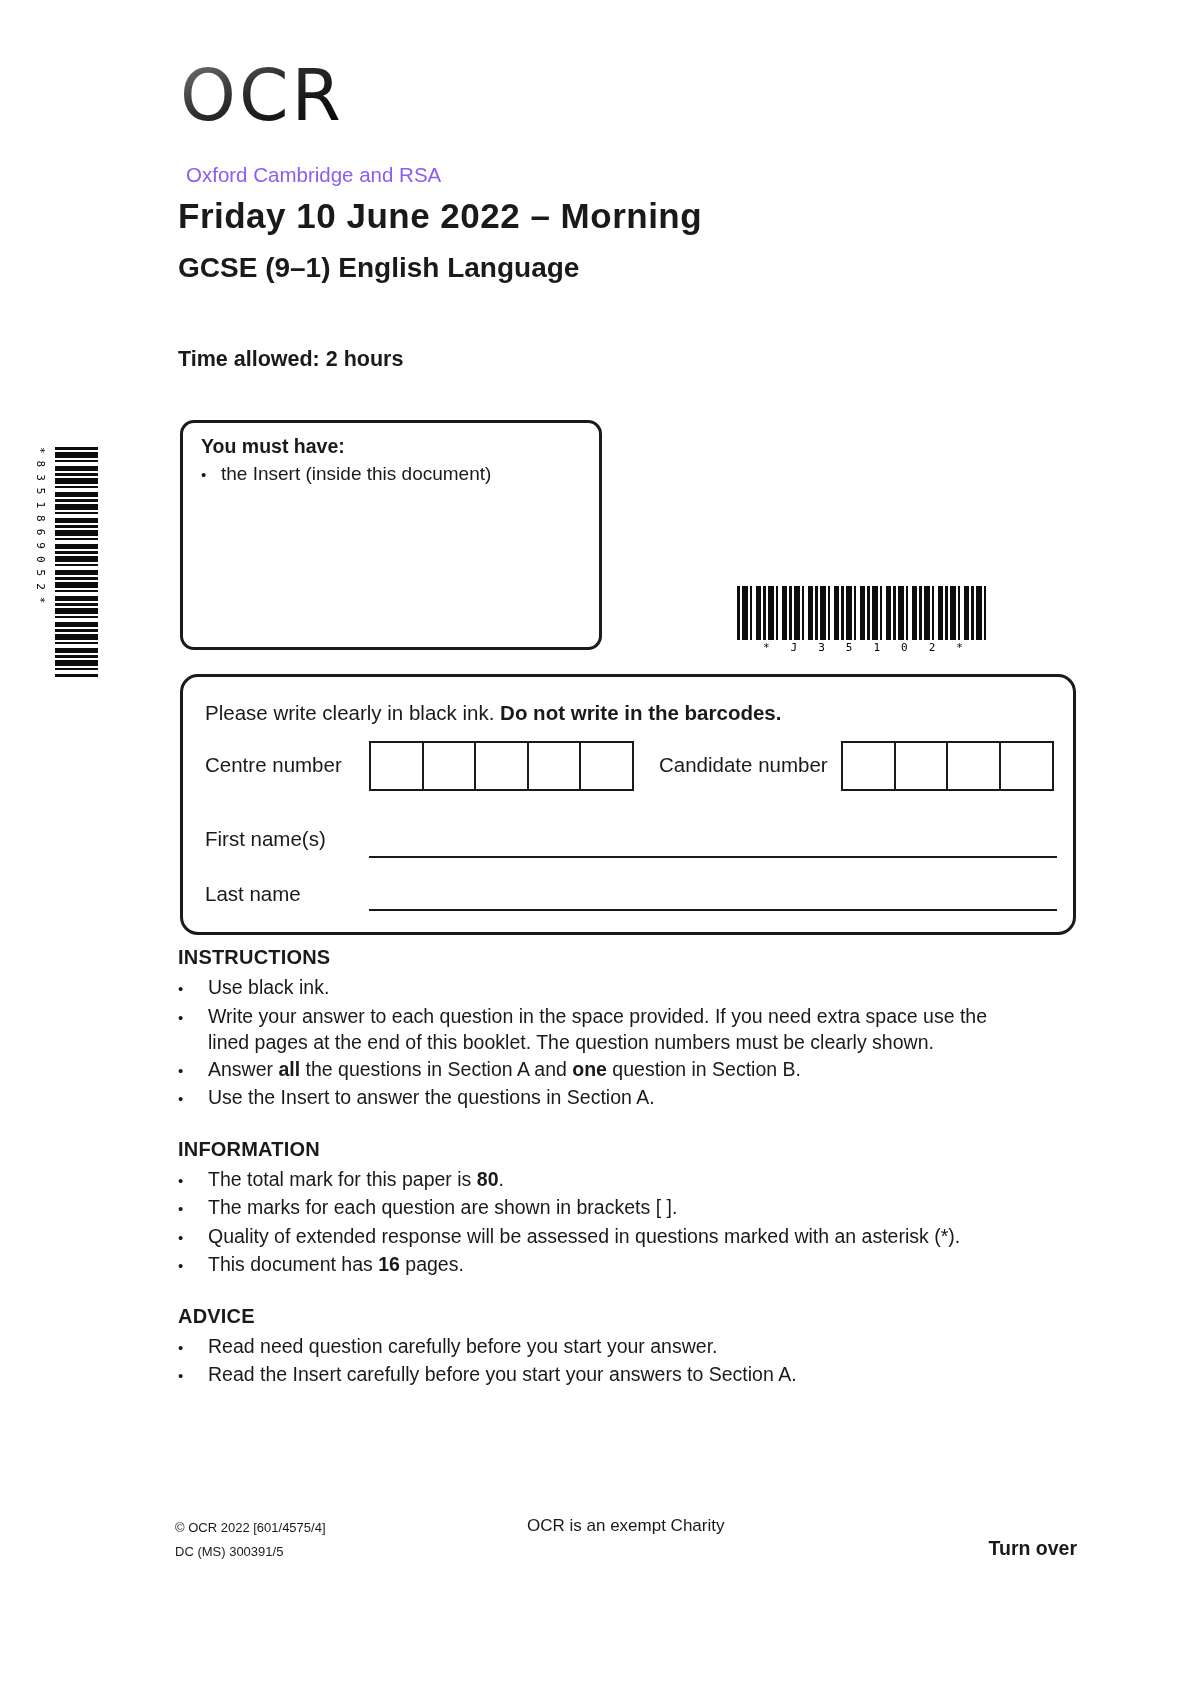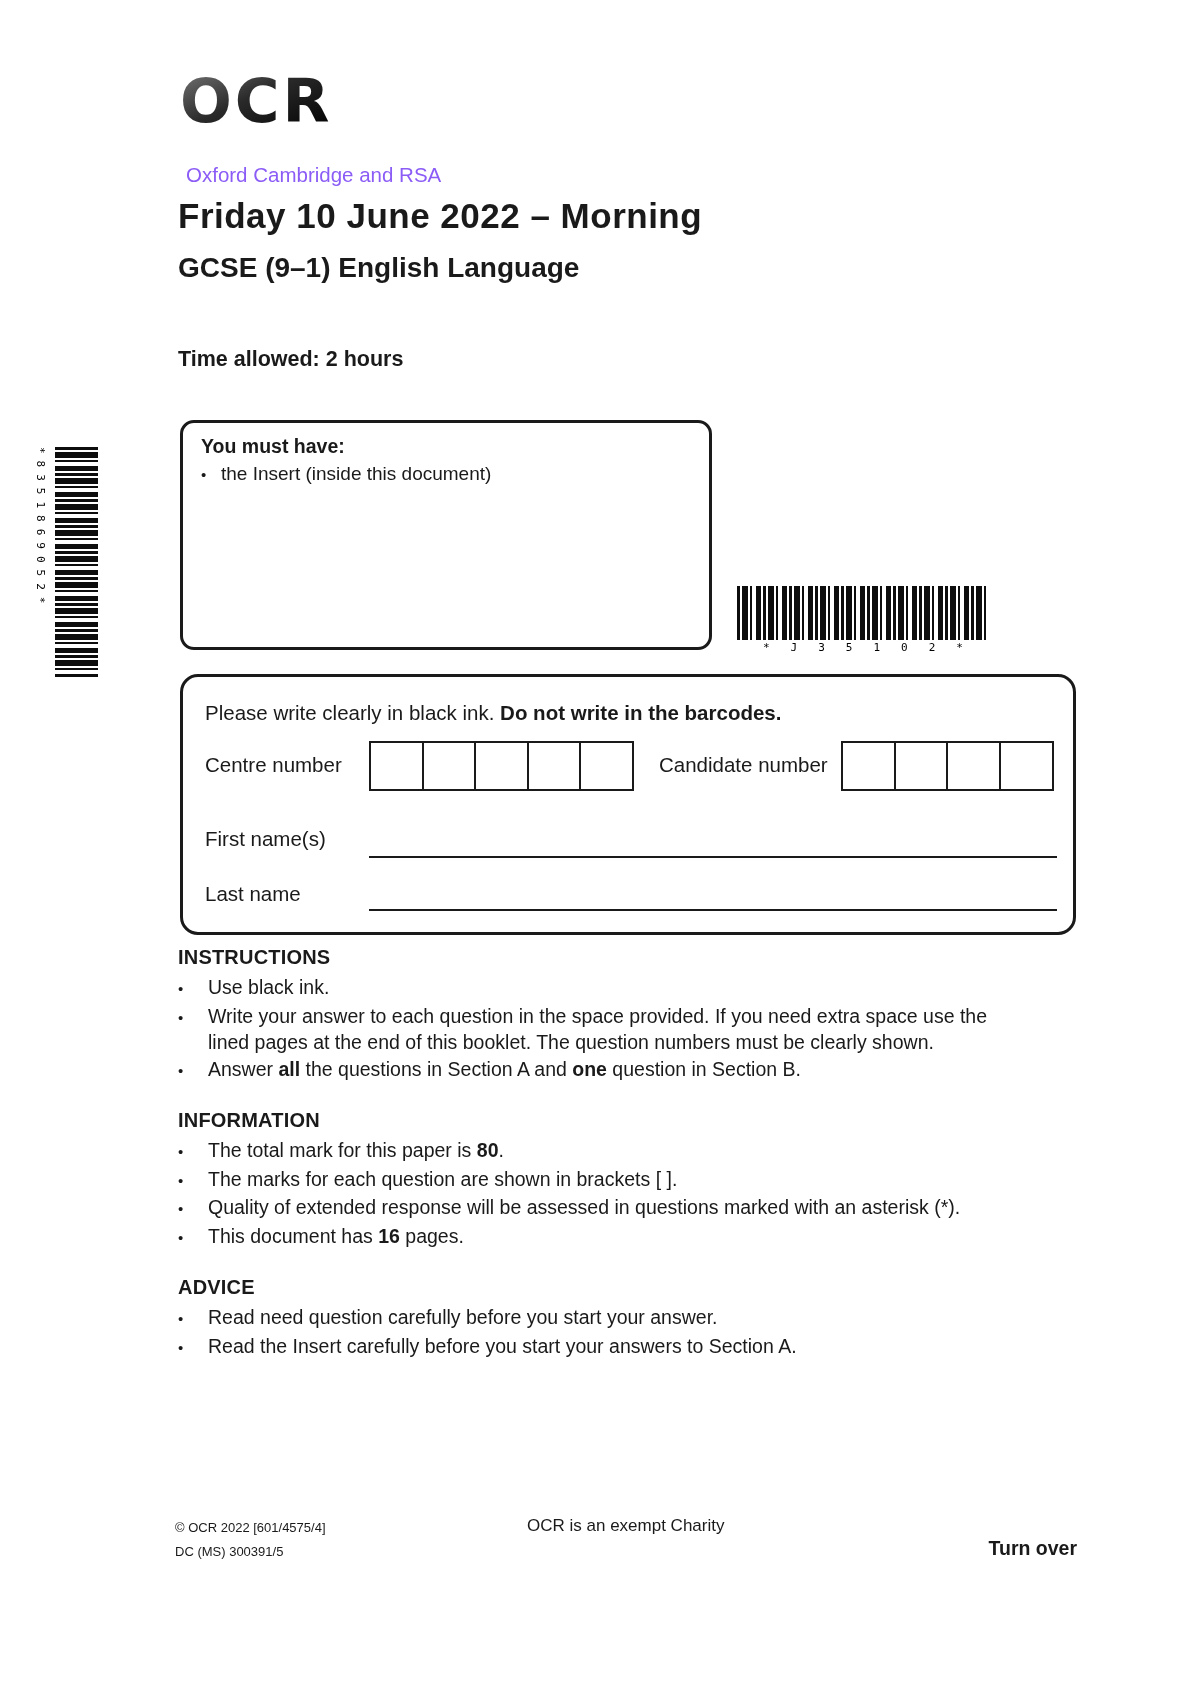--- a/index.html
+++ b/index.html
@@ -5,38 +5,38 @@
   html,body{margin:0;padding:0;background:#e8e8e8;}
   .page{
     position:relative;width:1191px;height:1684px;margin:0 auto;
     background:#ffffff;color:#1a1a1a;
     font-family:"Liberation Sans",sans-serif;overflow:hidden;
   }
   .abs{position:absolute;}
 
   
   .logo-brand{
-    left:180px;top:70px;
+    left:180px;top:60px;
     font-family:"DejaVu Sans",sans-serif;
-    font-size:61px;font-weight:bold;letter-spacing:3px;line-height:1;
+    font-size:71px;font-weight:normal;letter-spacing:3px;line-height:1;
     background:linear-gradient(155deg,#777 0%,#2a2a2a 45%,#000 100%);
     -webkit-background-clip:text;background-clip:text;color:transparent;
   }
   .logo-subtitle{left:186px;top:163px;font-size:20.5px;color:#8b5cf6;}
 
   
   .h-date{left:178px;top:196px;font-size:35px;font-weight:bold;letter-spacing:.5px;}
   .h-qual{left:178px;top:252px;font-size:28px;font-weight:bold;}
   .h-paper{left:178px;top:301px;font-size:25px;}
   .h-paper .code{font-weight:bold;margin-right:14px;}
   .h-time{left:178px;top:347px;font-size:21.5px;font-weight:bold;}
 
   
   .must-box{
-    left:180px;top:420px;width:532px;height:230px;
+    left:180px;top:420px;width:422px;height:230px;
     border:3px solid #1a1a1a;border-radius:14px;box-sizing:border-box;
     padding:12px 18px;
   }
   .must-title{font-size:19.5px;font-weight:bold;}
   .must-item{font-size:19px;margin-top:5px;display:flex;}
   .must-item .bullet{width:20px;}
   .must-item .bullet::before{content:"•";font-size:15px;}
 
   
   .vbarcode-text{
@@ -171,20 +171,24 @@
             <span class="btext"><span>Use black ink.</span></span>
           </li>
         <li>
             <span class="bullet"></span>
             <span class="btext"><span>Write your answer to each question in the space provided. If you need extra space use the lined pages at the end of this booklet. The question numbers must be clearly shown.</span></span>
           </li>
         <li>
             <span class="bullet"></span>
             <span class="btext"><span>Answer </span><span style="font-weight: bold; margin-top: 42px;">all</span><span> the questions in Section A and </span><span style="font-weight: bold;">one</span><span> question in Section B.</span></span>
           </li>
+        <li>
+            <span class="bullet"></span>
+            <span class="btext"><span>Use the Insert to answer the questions in Section A.</span></span>
+          </li>
       </ul>
     </div>
 
     <div class="section">
       <h3>INFORMATION</h3>
       <ul>
         <li>
             <span class="bullet"></span>
             <span class="btext"><span>The total mark for this paper is </span><span style="font-weight: bold;">80</span><span>.</span></span>
           </li>

